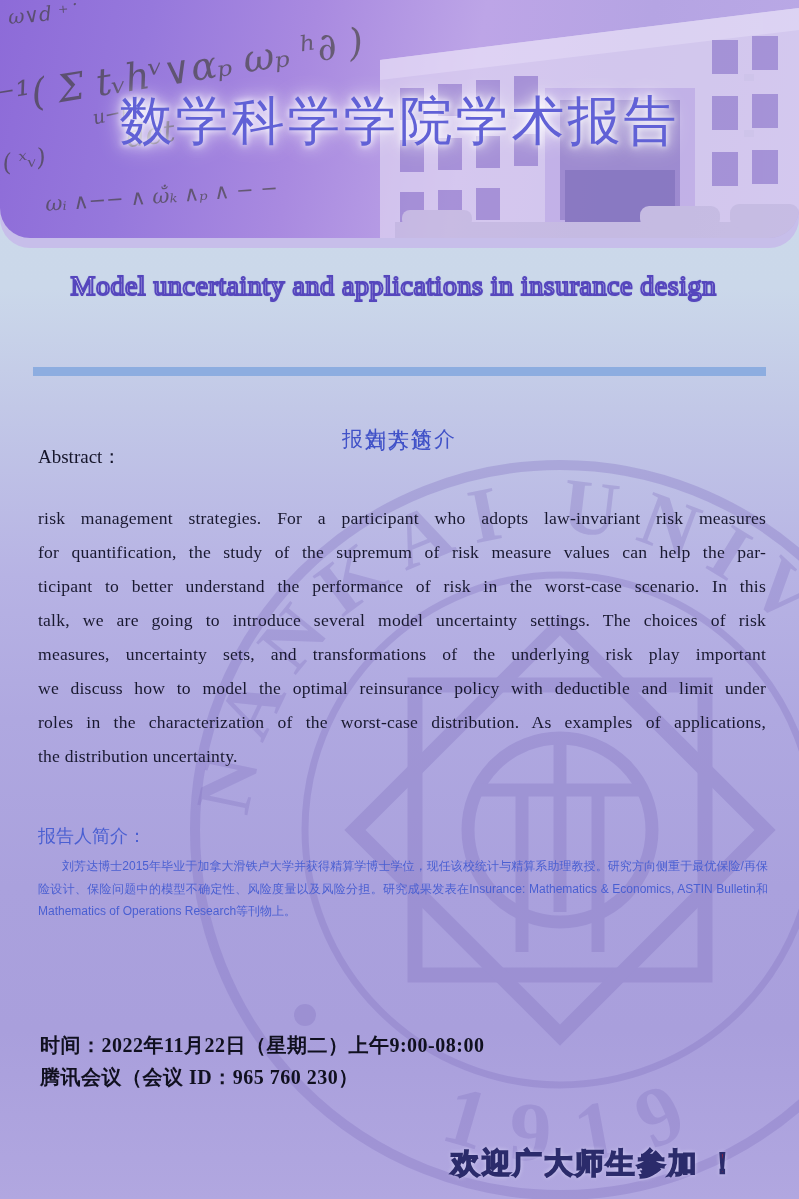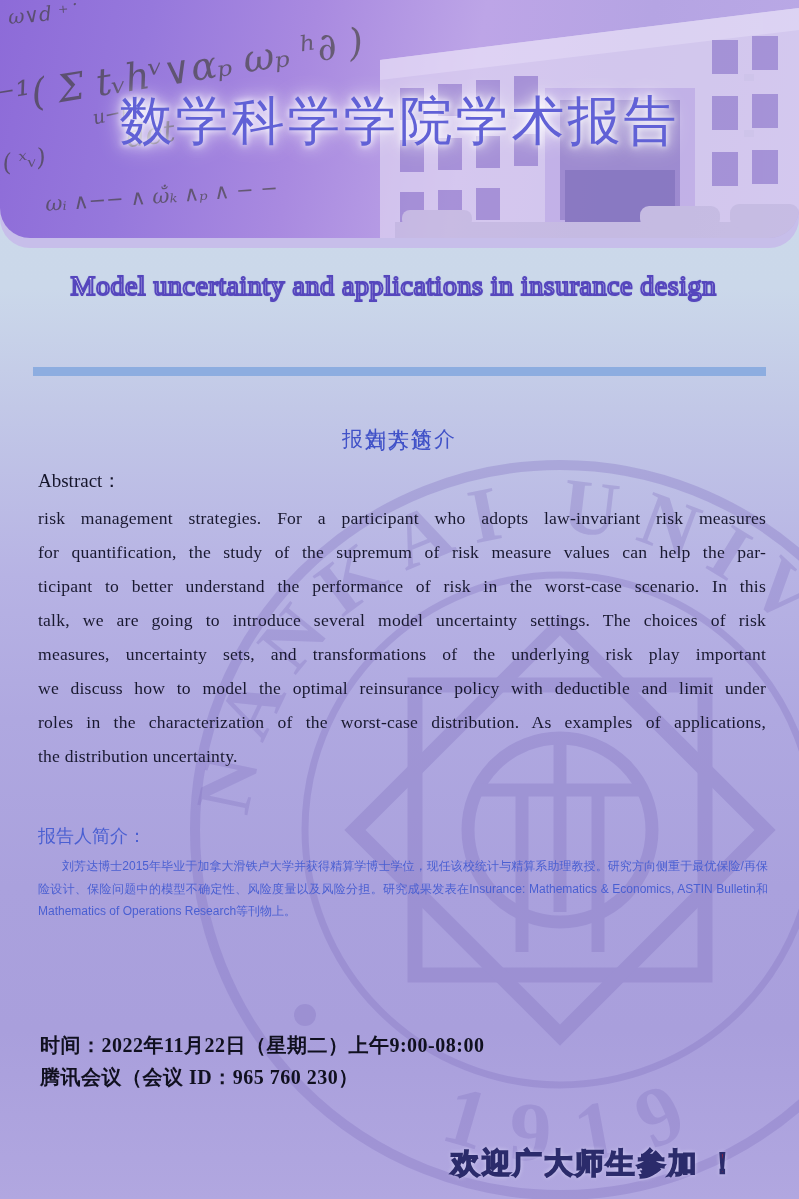--- a/index.html
+++ b/index.html
@@ -67,21 +67,21 @@
     position:absolute;left:0;right:0;top:387px;text-align:center;
     font-size:21px;color:#4152c8;letter-spacing:2px;margin-top:40px;
   }
   .affiliation{
     position:absolute;left:0;right:0;top:425px;text-align:center;
     font-size:21px;color:#4152c8;letter-spacing:2px;
   }
 
   
   .abstract-label{
-    position:absolute;left:38px;top:468px;
+    position:absolute;left:38px;top:444px;
     font-size:19px;color:#15152a;
   }
   .abstract-lines{
     position:absolute;left:38px;top:501px;width:728px;
     font-size:17.6px;color:#191930;
   }
   .abs-line{
     height:34px;line-height:34px;
     text-align:justify;text-align-last:justify;
     letter-spacing:0.2px;

